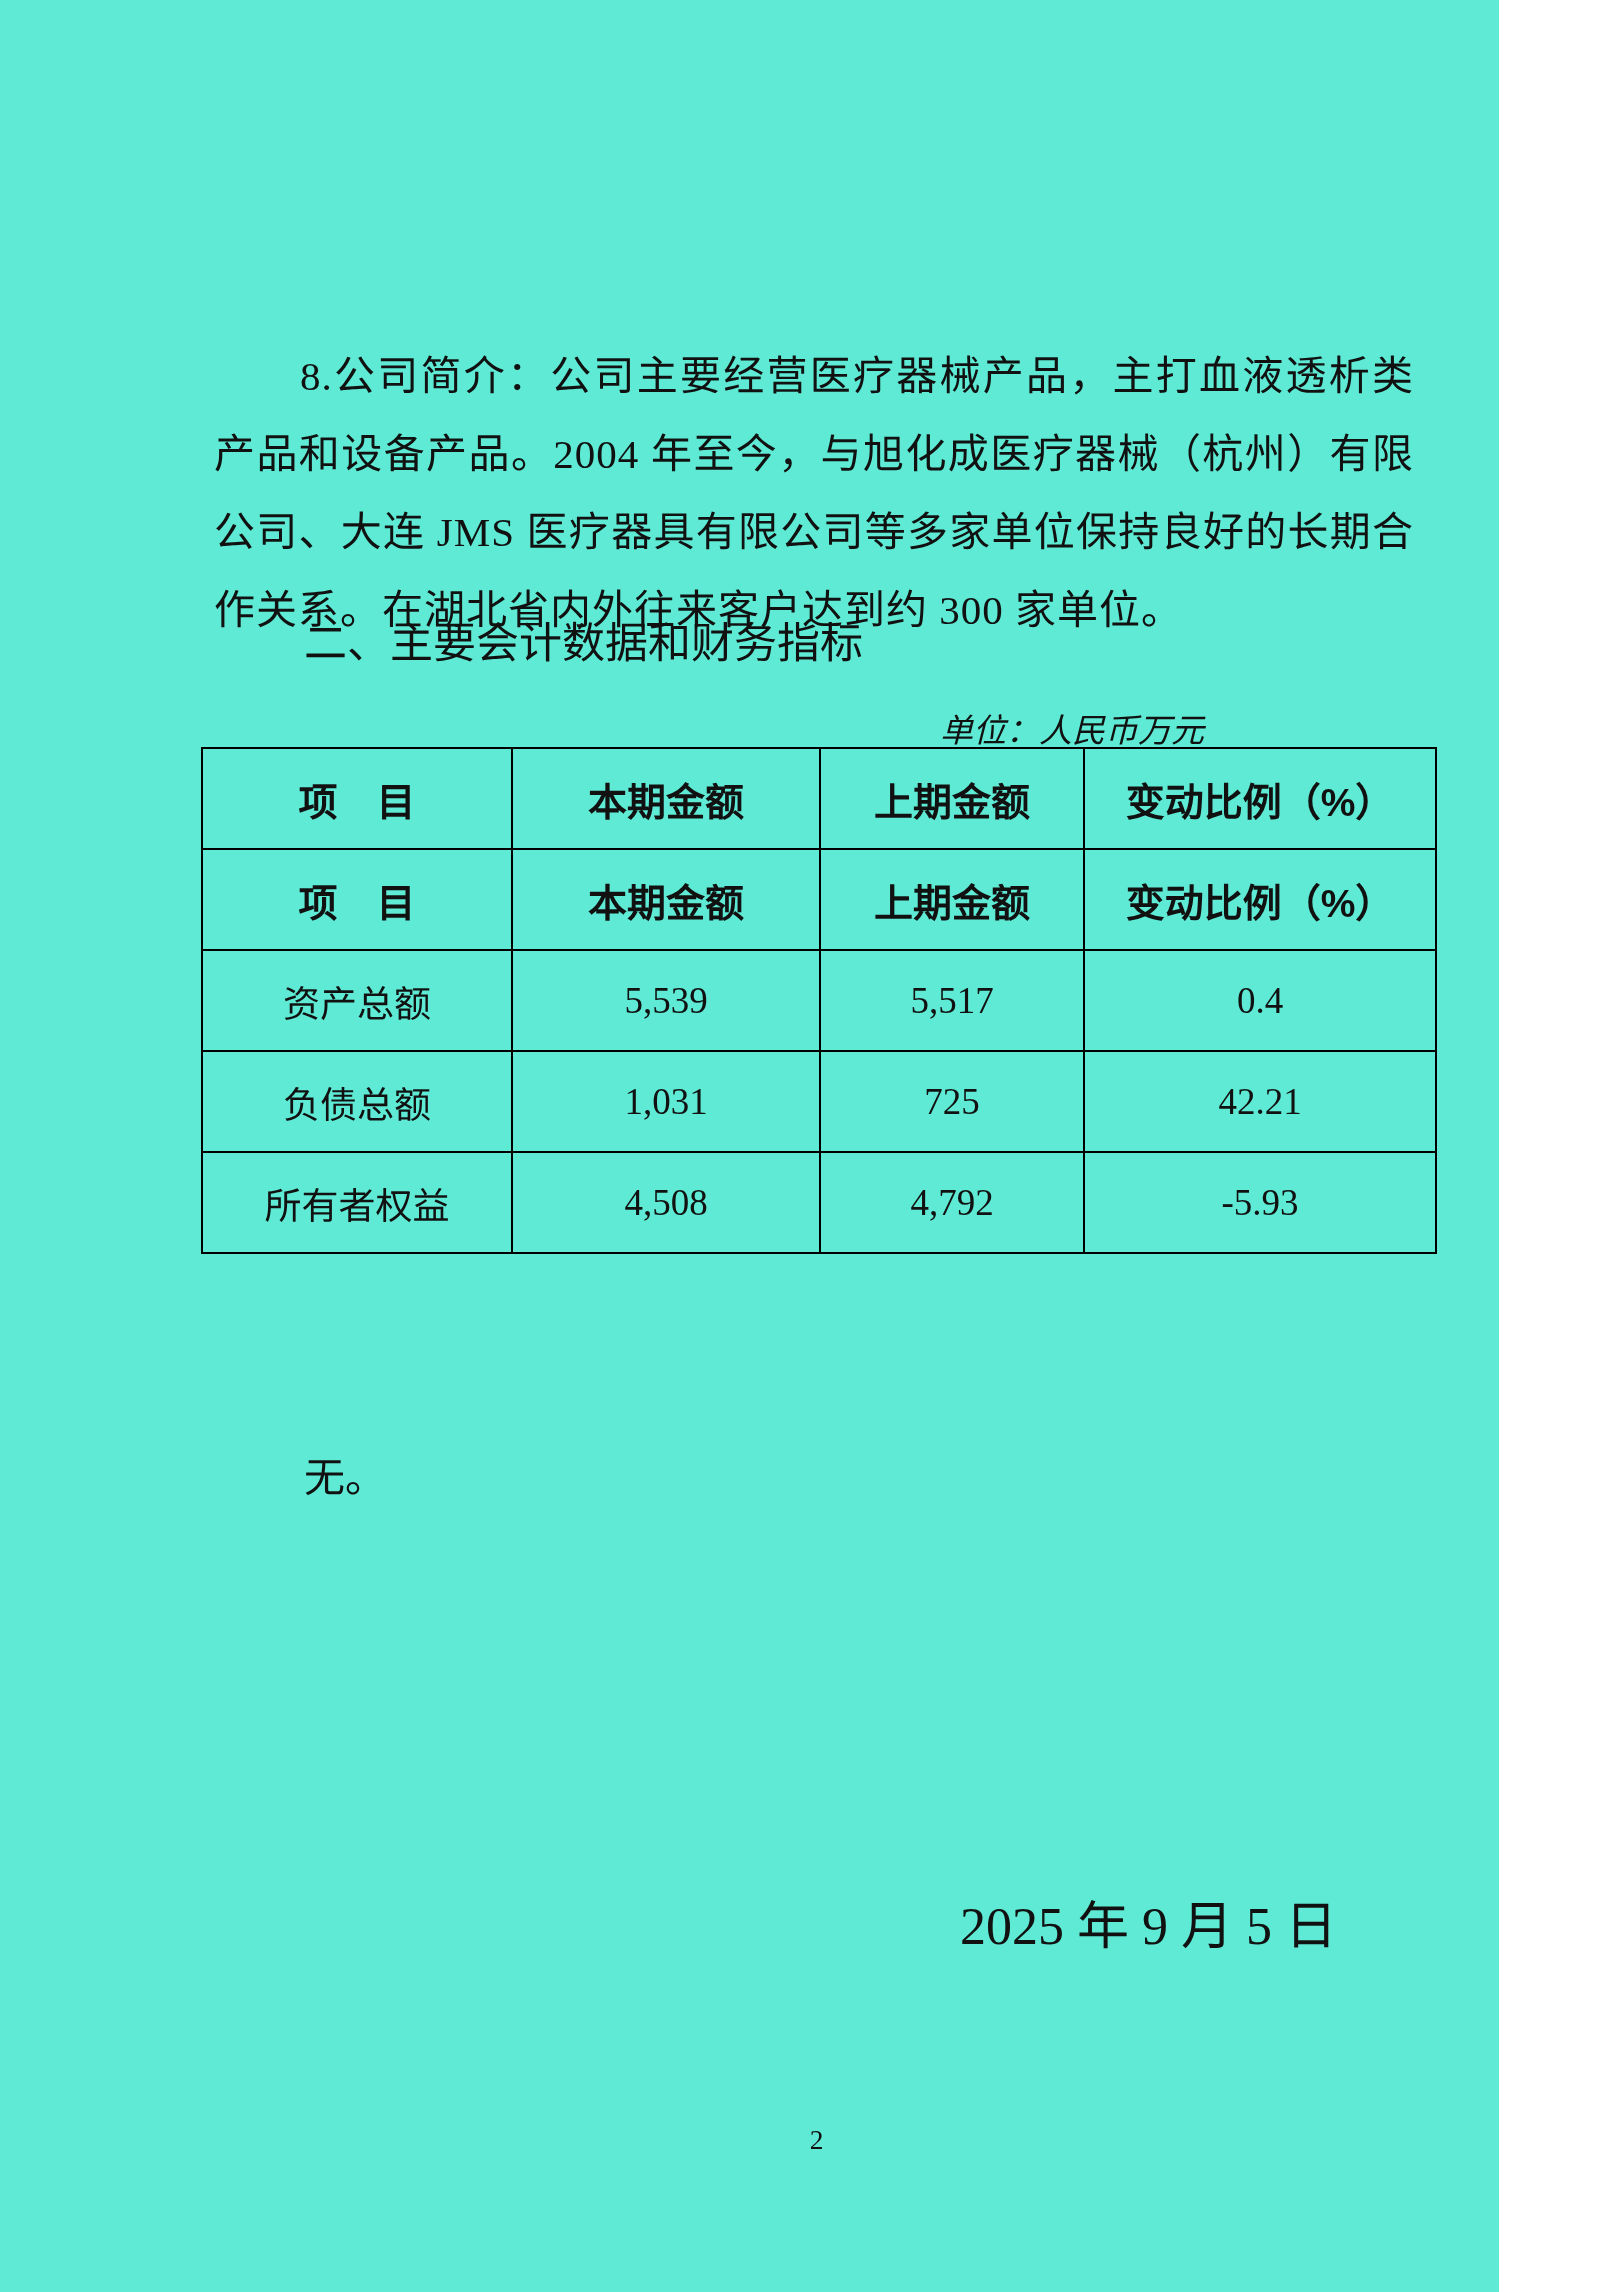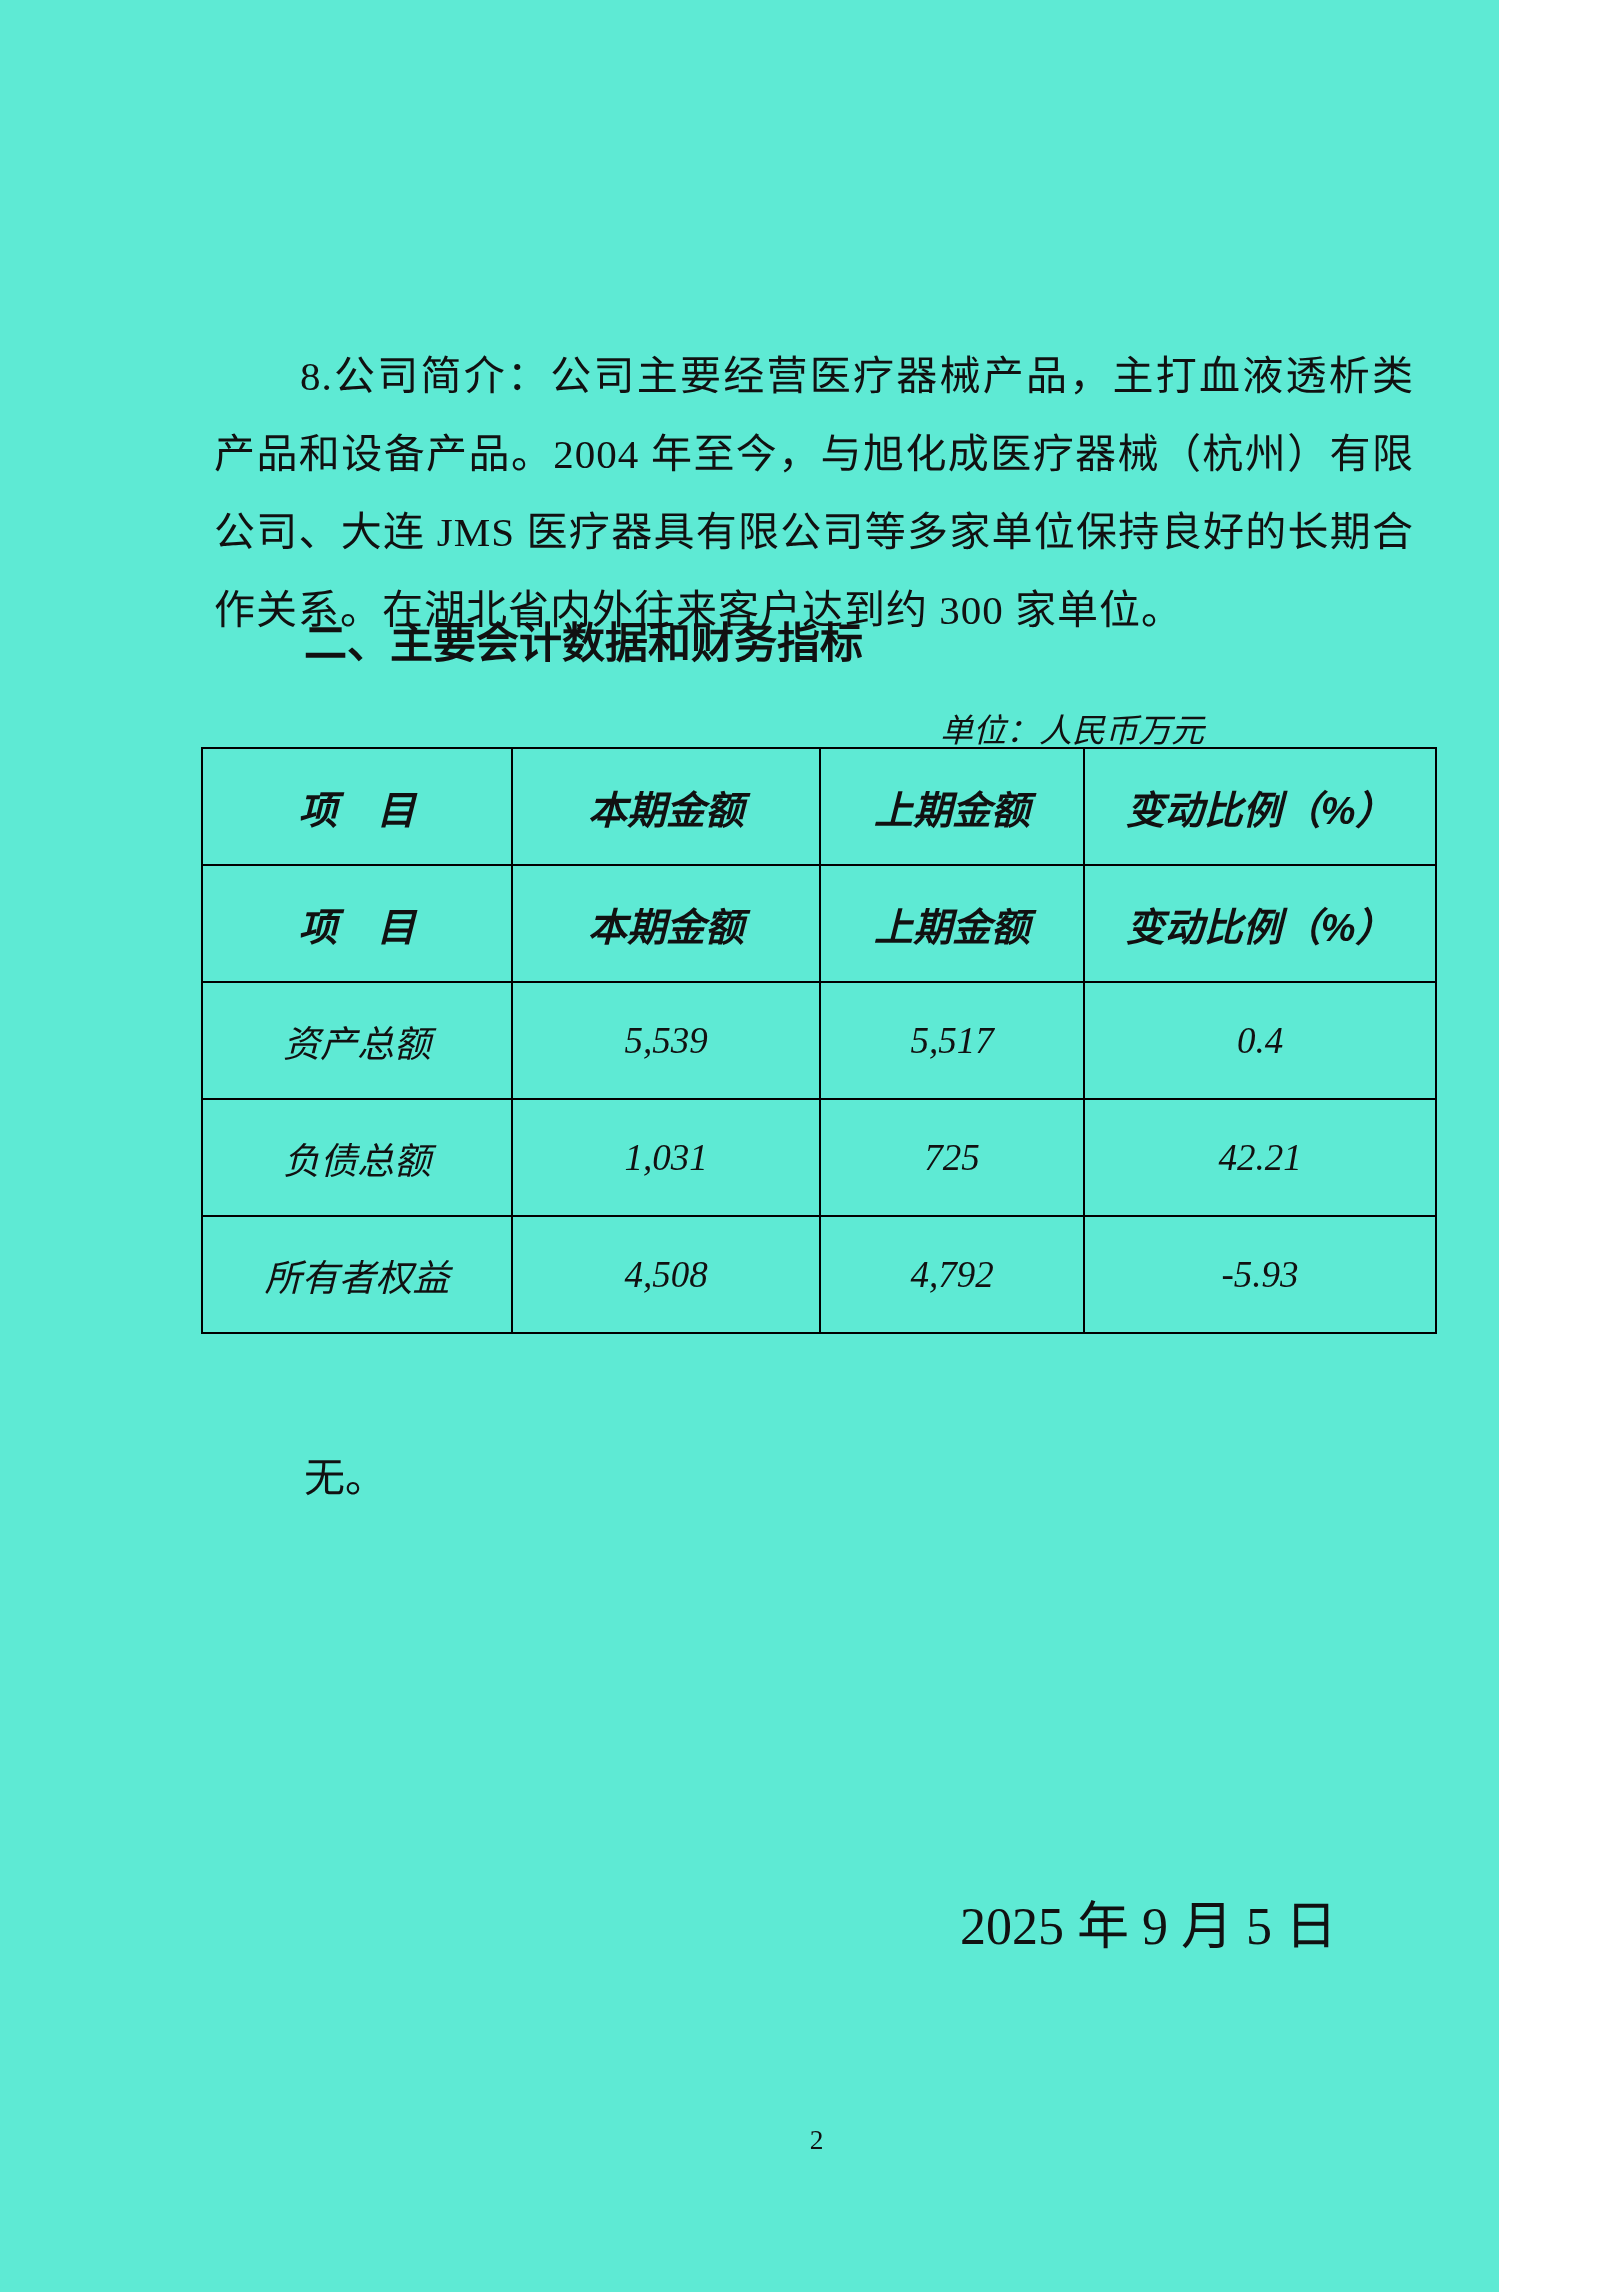--- a/index.html
+++ b/index.html
@@ -24,21 +24,21 @@
     font-size: 41px;
     line-height: 78px;
     text-align: justify;
     text-indent: 86px;
     letter-spacing: 1px;
   }
   .sec-heading {
     position: absolute;
     left: 304px;
     font-family: "Liberation Sans", sans-serif;
-    font-weight: bold;
+    font-weight: normal;
     font-size: 43px;
     line-height: 49px;
     white-space: nowrap;
   }
   .sec2 { top: 619px; }
   .sec3 { top: 1375px; }
   .unit-note {
     position: absolute;
     right: 295px;
     top: 704px;
@@ -60,24 +60,23 @@
   table.fin col.c4 { width: 352px; }
   table.fin td, table.fin th {
     height: 83px;
     border-top: 2.9px solid #000;
     border-bottom: 2.9px solid #000;
     border-left: 2px solid #000;
     border-right: 2px solid #000;
     text-align: center;
     vertical-align: middle;
     font-size: 37px;
-    padding: 16px;
+    padding: 8px;
     overflow: hidden;
     white-space: nowrap;
-    font-style: italic;
   }
   table.fin { border: 2.9px solid #000; }
   table.fin th {
     font-family: "Liberation Sans", sans-serif;
     font-weight: bold;
     font-size: 39px;
   }
   .none-line {
     position: absolute;
     left: 304px;

